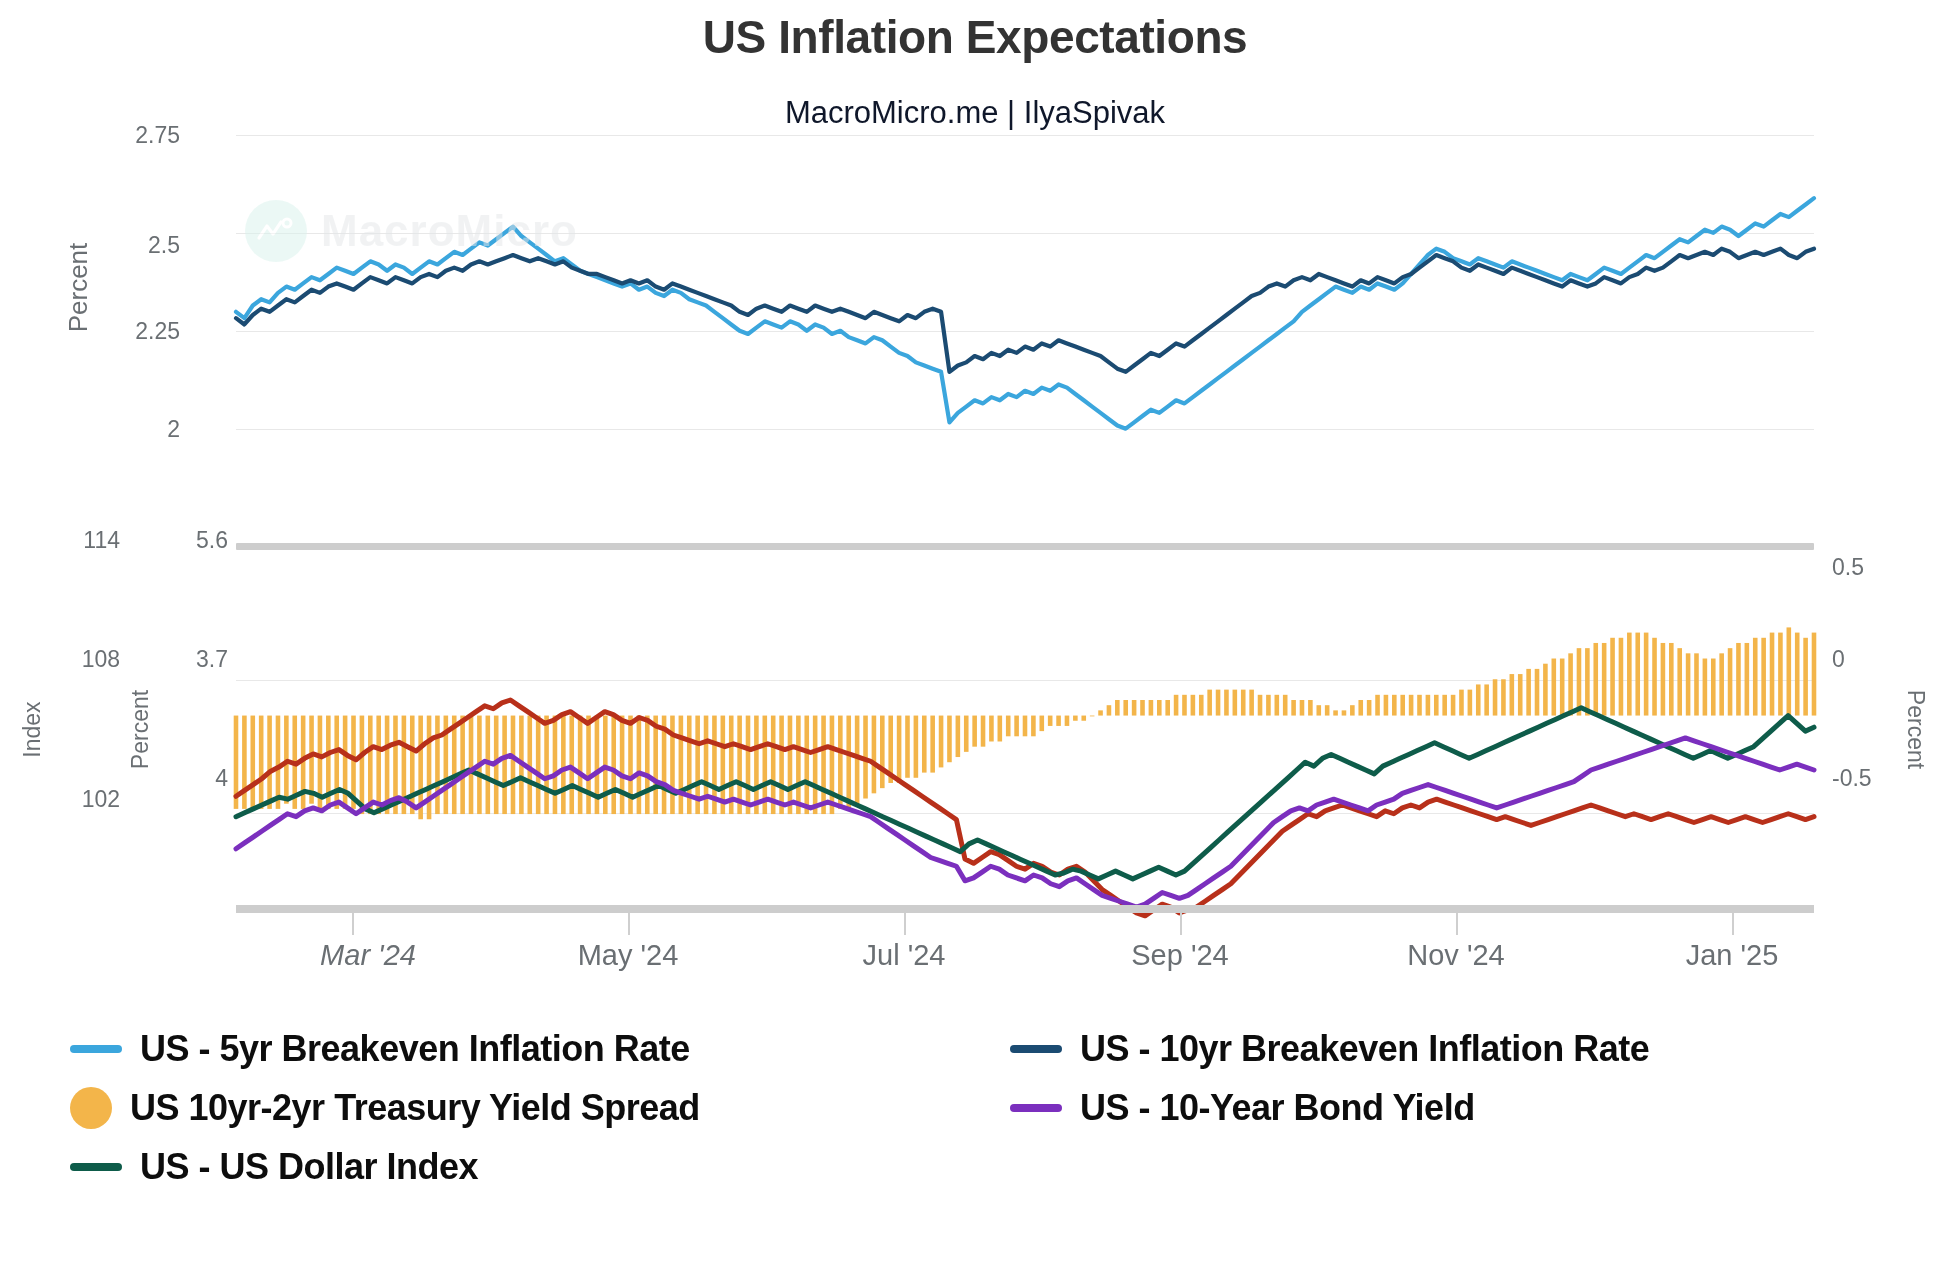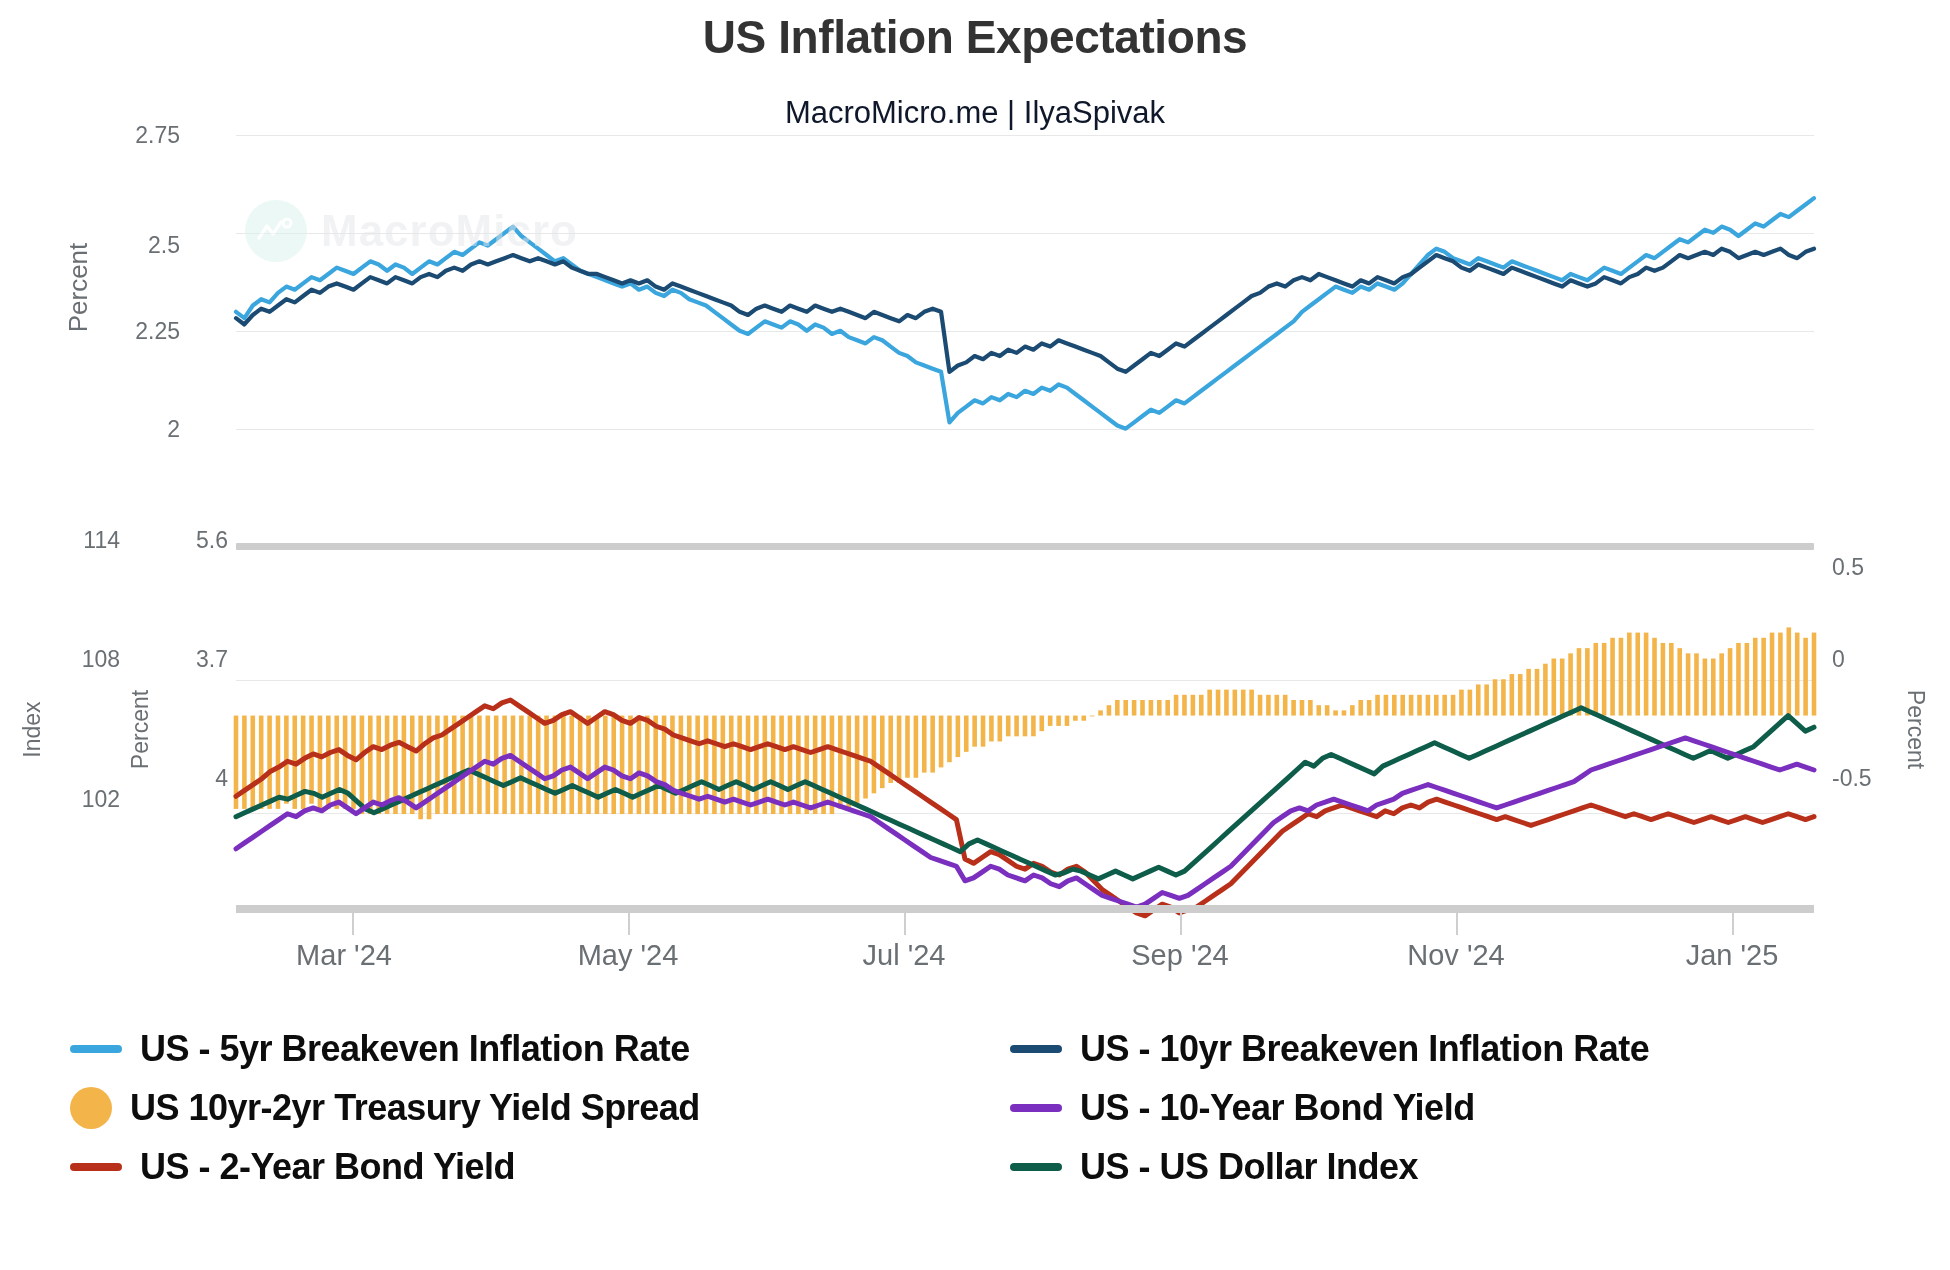--- a/index.html
+++ b/index.html
@@ -313,21 +313,21 @@
   <div class="axis-title rot-right" style="left:1855px;top:716px;width:120px;text-align:center;font-size:23px;">Percent</div>
 
   <div id="xaxis">
     <div class="band"></div>
     <div class="tickmark" style="left:116px;"></div>
     <div class="tickmark" style="left:392px;"></div>
     <div class="tickmark" style="left:668px;"></div>
     <div class="tickmark" style="left:944px;"></div>
     <div class="tickmark" style="left:1220px;"></div>
     <div class="tickmark" style="left:1496px;"></div>
-    <div class="xlabel" style="left:108px;">Mar '24</div>
+    <div class="xlabel" style="left:132px;font-style:italic;">Mar '24</div>
     <div class="xlabel" style="left:392px;">May '24</div>
     <div class="xlabel" style="left:668px;">Jul '24</div>
     <div class="xlabel" style="left:944px;">Sep '24</div>
     <div class="xlabel" style="left:1220px;">Nov '24</div>
     <div class="xlabel" style="left:1496px;">Jan '25</div>
   </div>
 
   <div id="legend">
     <div class="legend-item">
       <span class="legend-swatch-line" id="sw0" style="background: rgb(59, 166, 221);"></span>
@@ -339,22 +339,18 @@
     </div>
     <div class="legend-item">
       <span class="legend-swatch-dot" id="sw2" style="background: rgb(243, 181, 74);"></span>
       <span class="legend-label">US 10yr-2yr Treasury Yield Spread</span>
     </div>
     <div class="legend-item">
       <span class="legend-swatch-line" id="sw3" style="background: rgb(123, 47, 190);"></span>
       <span class="legend-label">US - 10-Year Bond Yield</span>
     </div>
     <div class="legend-item">
-      <span class="legend-swatch-line" id="sw4" style="background: rgb(184, 48, 26);"></span>
-      <span class="legend-label">US - 2-Year Bond Yield</span>
-    </div>
-    <div class="legend-item">
       <span class="legend-swatch-line" id="sw5" style="background: rgb(14, 92, 74);"></span>
       <span class="legend-label">US - US Dollar Index</span>
     </div>
   </div>
 
 </div>
 
 </body></html>

